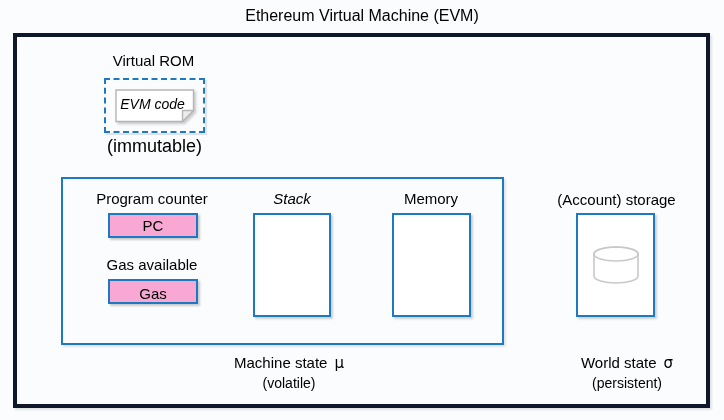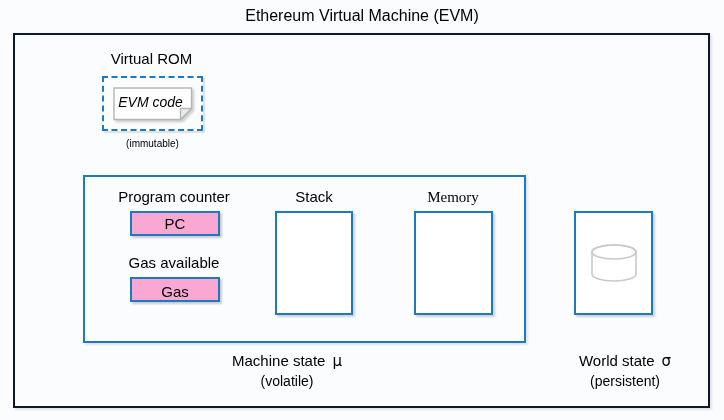--- a/index.html
+++ b/index.html
@@ -13,27 +13,27 @@
   }
   .stage { position: absolute; left: 0; top: 0; width: 724px; height: 420px; padding-left: 40px; }
 
   .title {
     position: absolute; top: 6px; left: 0; width: 724px;
     text-align: center; font-size: 16px; line-height: 19px;
   }
 
   .outer {
     position: absolute; left: 13px; top: 33px; width: 697px; height: 375px;
-    border: 2px solid #0f172a;
+    border: 4px solid #0f172a;
     background: #fbfcfe;
     box-shadow: 2px 2px 2px rgba(0,0,0,0.10);
   }
 
   .lbl { position: absolute; text-align: center; font-size: 15px; line-height: 18px; white-space: nowrap; }
-  .small-lbl { font-size: 10px; }
+  .small-lbl { font-size: 18px; }
 
   
   .rom-label   { left: 80px;  top: 15px;  width: 113px; }
   .rom-dashed  {
     position: absolute; left: 87px; top: 41px; width: 101px; height: 55px;
     border: 2px dashed #1d79c2;
     display: flex; align-items: center; justify-content: center;
     box-shadow: 2px 2px 1px rgba(0,0,0,0.10);
   }
   .note { position: relative; width: 80px; height: 34px; filter: drop-shadow(2px 2px 1px rgba(0,0,0,0.18)); }
@@ -41,28 +41,28 @@
   .note-text {
     position: absolute; left: 0; top: 0; width: 76px; height: 30px;
     display: flex; align-items: center; justify-content: center;
     font-size: 14px;
     font-style: italic;
   }
   .rom-note { left: 87px; top: 100px; width: 101px; }
 
   
   .machine {
-    position: absolute; left: 68px; top: 140px; width: 443px; height: 168px;
+    position: absolute; left: 44px; top: 140px; width: 443px; height: 168px;
     border: 2px solid #1d79c2;
     box-shadow: 2px 2px 2px rgba(0,0,0,0.10);
   }
   .pc-label     { left: 23px;  top: 11px; width: 132px; }
   .gas-label    { left: 23px;  top: 77px; width: 132px; }
-  .stack-label  { left: 179px; top: 11px; width: 100px; }
-  .memory-label { left: 318px; top: 11px; width: 100px; font-family: Liberation Serif, serif; }
+  .stack-label  { left: 179px; top: 11px; width: 100px; font-style: italic; }
+  .memory-label { left: 318px; top: 11px; width: 100px; }
 
   .valbox {
     position: absolute; width: 90px; height: 25px;
     border: 2px solid #1d79c2; background: #f9a8d4;
     display: flex; align-items: center; justify-content: center;
     font-size: 15px;
     box-shadow: 2px 2px 2px rgba(0,0,0,0.20);
   }
   .pc-box  { left: 45px; top: 34px; }
   .gas-box { left: 45px; top: 100px; align-items: flex-end; }
@@ -124,20 +124,21 @@
         <span>Gas</span>
       </div>
 
       <div class="lbl stack-label">Stack</div>
       <div class="bigbox stack-box"></div>
 
       <div class="lbl memory-label">Memory</div>
       <div class="bigbox memory-box"></div>
     </div>
 
+    <div class="lbl storage-label">(Account) storage</div>
     <div class="bigbox storage-box">
       <svg width="48" height="40" viewBox="0 0 48 40">
         <path d="M2,9 A22,7 0 0 1 46,9 V31 A22,7 0 0 1 2,31 Z" fill="#ffffff" stroke="#c9c9c9" stroke-width="1.6"></path>
         <ellipse cx="24" cy="9" rx="22" ry="7" fill="none" stroke="#c9c9c9" stroke-width="1.6"></ellipse>
       </svg>
     </div>
 
     <div class="caption world-caption">
       <div class="cap-line">
         <span>World state</span><span class="sym">σ</span>

